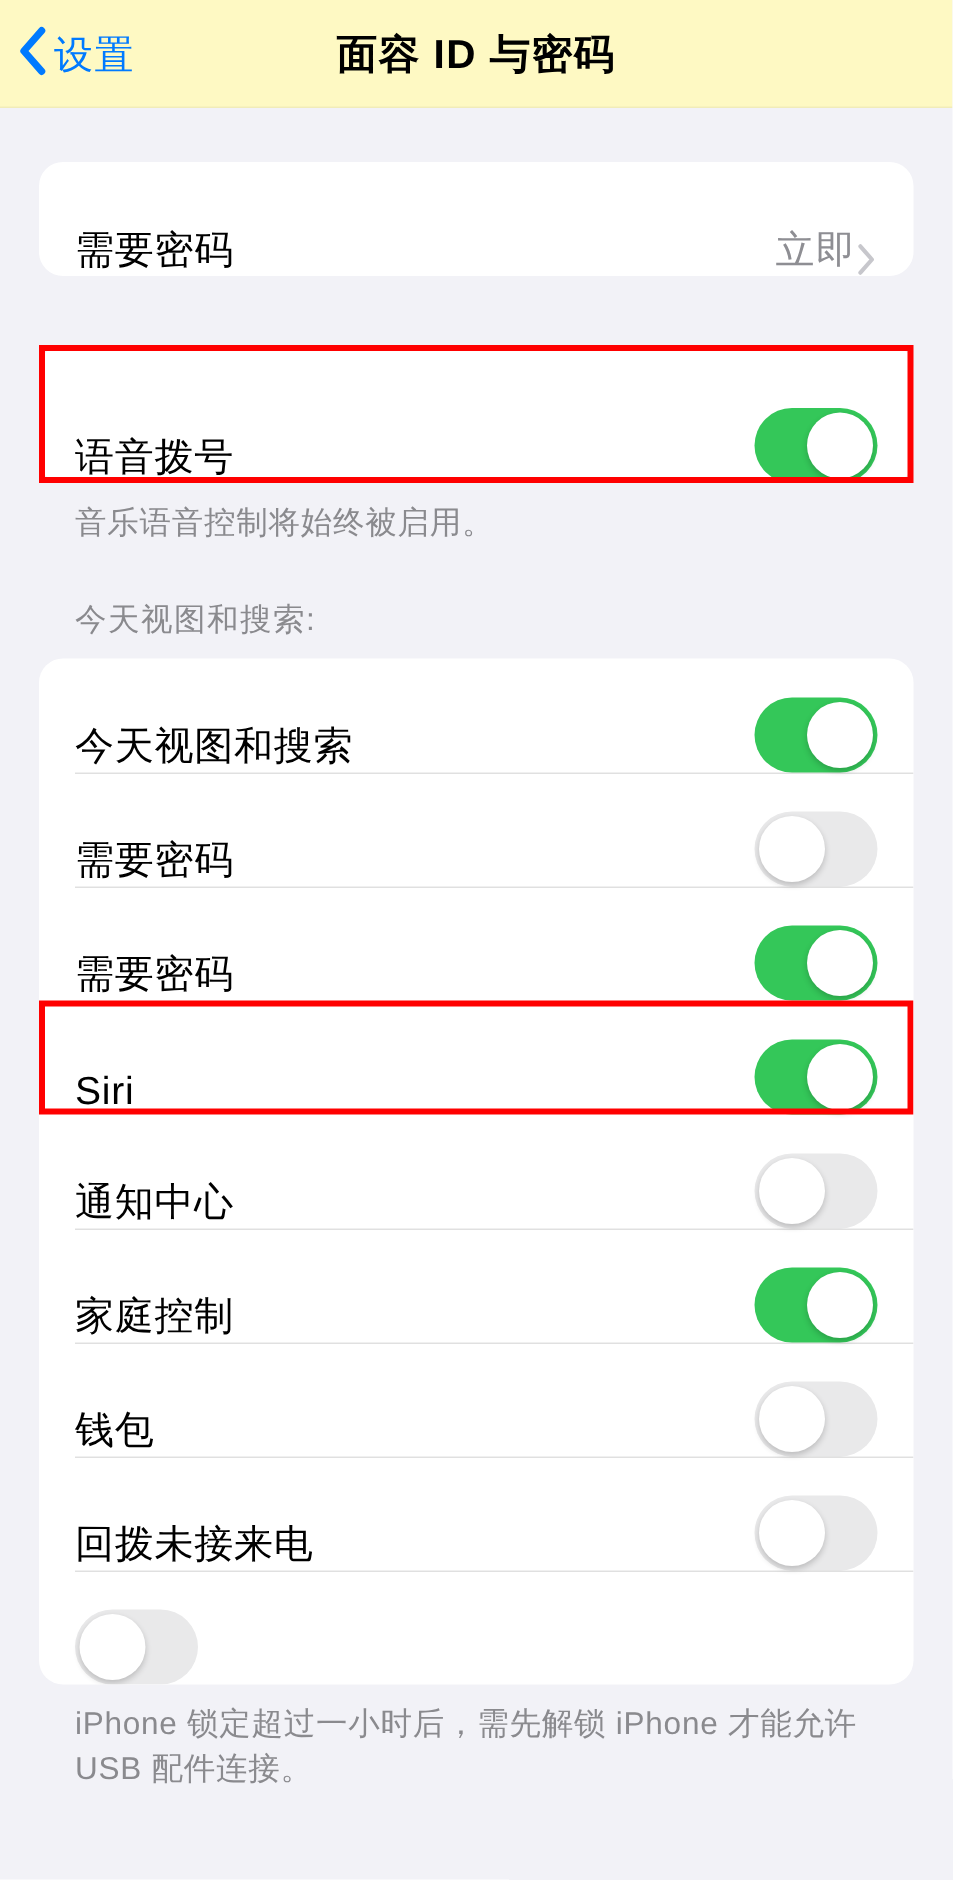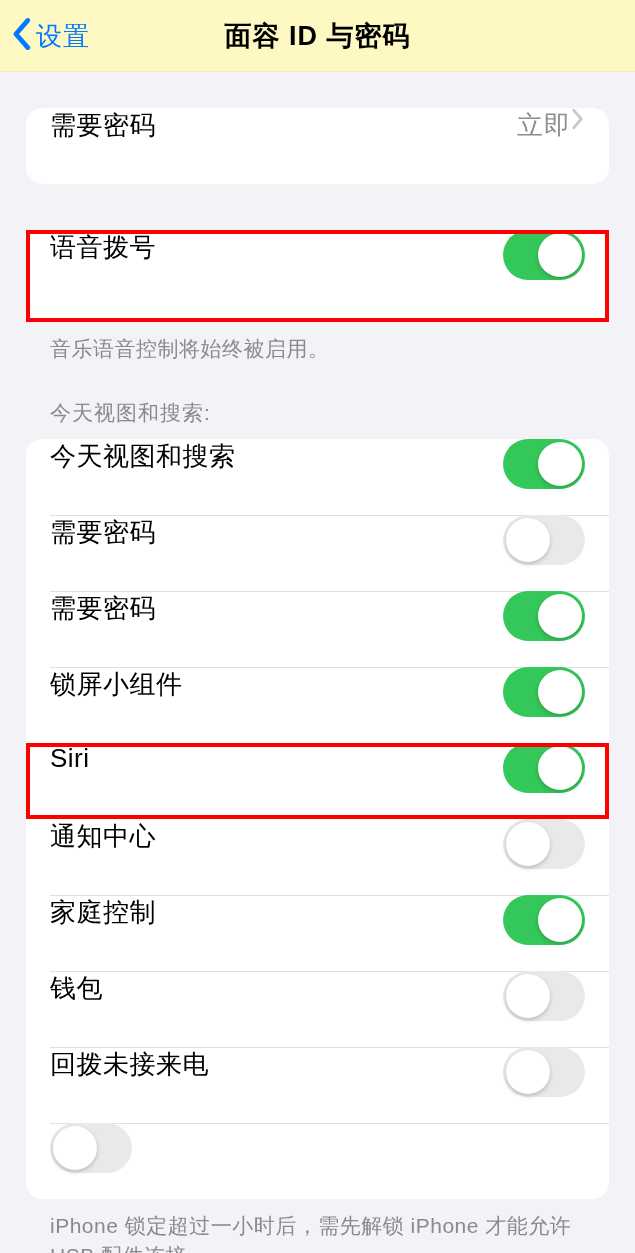--- a/index.html
+++ b/index.html
@@ -54,21 +54,21 @@
     .group {
       background: #fff;
       border-radius: 16px;
       overflow: hidden;
     }
     .group.first {
       margin-top: 36px;
     }
     .row {
       display: flex;
-      align-items: flex-start;
+      align-items: flex-end;
       min-height: 76px;
       padding: 0 24px;
       position: relative;
     }
     .row + .row::before {
       content: "";
       position: absolute;
       left: 24px;
       right: 0;
       top: 0;
@@ -207,24 +207,20 @@
         <div class="toggle on"></div>
       </div>
       <div class="row">
         <span class="row-label">需要密码</span>
         <div class="toggle off"></div>
       </div>
       <div class="row">
         <span class="row-label">需要密码</span>
         <div class="toggle on"></div>
       </div>
-      <div class="row">
-        <span class="row-label">锁屏小组件</span>
-        <div class="toggle on"></div>
-      </div>
       <div class="highlight-wrapper">
         <div class="row">
           <span class="row-label">Siri</span>
           <div class="toggle on"></div>
         </div>
         <div class="highlight-box hl2"></div>
       </div>
       <div class="row">
         <span class="row-label">通知中心</span>
         <div class="toggle off"></div>

